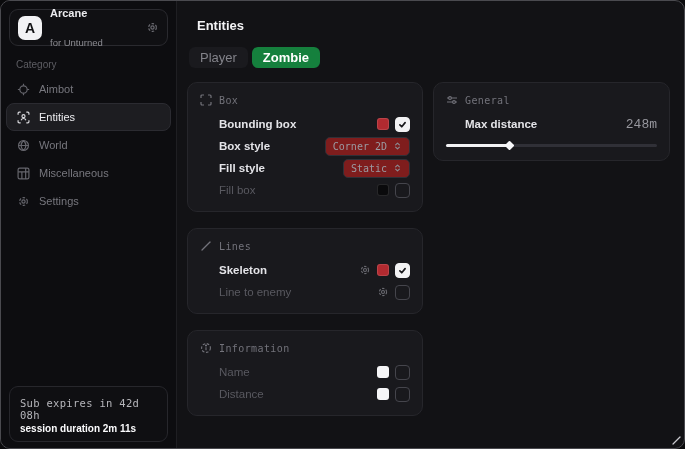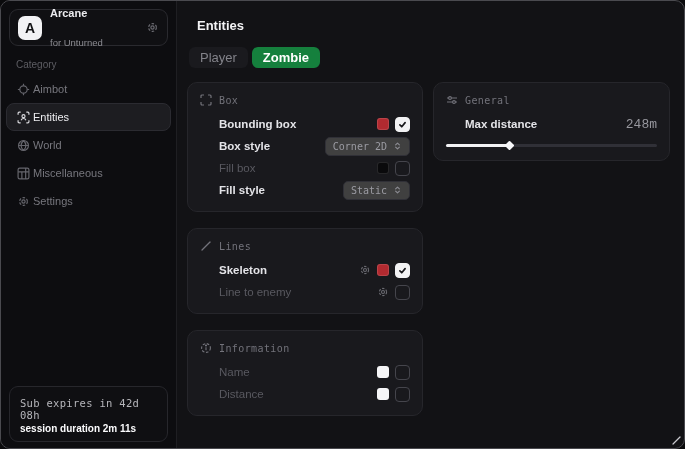--- a/index.html
+++ b/index.html
@@ -16,21 +16,21 @@
                  display:flex; align-items:center; gap:8px; padding:0 8px; background:#101013; }
   .logo { width:24px; height:24px; background:#f2f2f4; color:#121214; border-radius:7px;
           display:flex; align-items:center; justify-content:center; font-weight:bold; font-size:14px; }
   .app-name { font-size:11px; font-weight:700; color:#ececef; line-height:12px; }
   .app-sub { font-size:9.5px; color:#8b8b91; line-height:11px; margin-top:18px; }
   .side-header .icn { margin-left:auto; color:#6a6a71; display:flex; }
 
   .category { margin:13px 0 5px 15px; font-size:10px; color:#5d5d63; }
 
   .nav { padding:0 5px; display:flex; flex-direction:column; }
-  .nav-item { height:28px; display:flex; align-items:center; gap:3px; padding:0 10px;
+  .nav-item { height:28px; display:flex; align-items:center; gap:9px; padding:0 10px;
               border:1px solid transparent; border-radius:8px; font-size:11px; color:#77777e; cursor:default; }
   .nav-item .icn { color:#65656c; display:flex; }
   .nav-item.active { background:#1d1d21; border-color:#2b2b31; color:#ededf0; }
   .nav-item.active .icn { color:#d8d8dc; }
 
   .status-card { position:absolute; left:8px; right:8px; bottom:6px; border:1px solid #27272c;
                  border-radius:9px; background:#0f0f12; padding:10px 10px 7px; }
   .status-line1 { font-family:"DejaVu Sans Mono", monospace; font-size:10.5px; color:#b6b6bb; letter-spacing:.3px; }
   .status-line2 { font-size:10px; font-weight:700; color:#fbfbfd; margin-top:2px; }
 
@@ -56,21 +56,21 @@
   .row { height:22px; display:flex; align-items:center; }
   .row-label { font-size:11.5px; font-weight:600; color:#e4e4e8;padding-left:19px; }
   .row.dim .row-label { color:#595960; font-weight:400; }
   .controls { margin-left:auto; display:flex; align-items:center; gap:6px; }
 
   .swatch { width:12px; height:12px; border-radius:3px; border:1px solid rgba(255,255,255,.12); }
   .checkbox { width:15px; height:15px; border-radius:4px; border:1.4px solid #45454c;
               display:flex; align-items:center; justify-content:center; }
   .checkbox.checked { background:#f2f2f4; border-color:#f2f2f4; }
   .dropdown { height:19px; display:flex; align-items:center; gap:6px; padding:0 7px;
-              background:#404040; border:1px solid #303037; border-radius:5px;
+              background:#7f1d1d; border:1px solid #303037; border-radius:5px;
               font-family:"DejaVu Sans Mono", monospace; font-size:10px; color:#9b9ba2; }
   .dropdown .icn { color:#8a8a91; display:flex; }
   .row-gear { color:#6a6a71; display:flex; }
 
   .slider-row .value { margin-left:auto; font-family:Liberation Mono, monospace; font-size:13px; color:#97979e; }
   .slider { position:relative; height:9px; margin-top:6px; }
   .slider .track { position:absolute; left:0; right:0; top:3px; height:3px; background:#303037; border-radius:2px; }
   .slider .fill { position:absolute; left:0; top:3px; height:3px; background:#f2f2f4; border-radius:2px; }
   .slider .thumb { position:absolute; top:1px; width:7px; height:7px; background:#f7f7f9;
                    transform:translateX(-3px) rotate(45deg); border-radius:1px; }
@@ -195,39 +195,39 @@
                 <span>Corner 2D</span>
                 <span class="icn">
                   <svg width="9" height="10" viewBox="0 0 12 12" fill="none" stroke="currentColor" stroke-width="1.6" stroke-linecap="round" stroke-linejoin="round">
                       <path d="M3.5 4.6L6 2.1l2.5 2.5M3.5 7.4L6 9.9l2.5-2.5"></path>
                     </svg>
                 </span>
               </span>
             </span>
           </div>
 
-          <div class="row dim">
-            <span class="row-label">Fill box</span>
-            <span class="controls">
-              <span class="swatch" style="background-color: rgb(10, 10, 12);"></span>
-              <span class="checkbox"></span>
-            </span>
-          </div>
-
           <div class="row">
             <span class="row-label">Fill style</span>
             <span class="controls">
               <span class="dropdown">
                 <span>Static</span>
                 <span class="icn">
                   <svg width="9" height="10" viewBox="0 0 12 12" fill="none" stroke="currentColor" stroke-width="1.6" stroke-linecap="round" stroke-linejoin="round">
                       <path d="M3.5 4.6L6 2.1l2.5 2.5M3.5 7.4L6 9.9l2.5-2.5"></path>
                     </svg>
                 </span>
               </span>
+            </span>
+          </div>
+
+          <div class="row dim">
+            <span class="row-label">Fill box</span>
+            <span class="controls">
+              <span class="swatch" style="background-color: rgb(10, 10, 12);"></span>
+              <span class="checkbox"></span>
             </span>
           </div>
         </div>
 
         <div class="card">
           <div class="card-header">
             <span class="icn">
               <svg width="12" height="12" viewBox="0 0 12 12" fill="none" stroke="currentColor" stroke-width="1.3" stroke-linecap="round">
                   <path d="M2 10L10 2"></path>
                 </svg>

